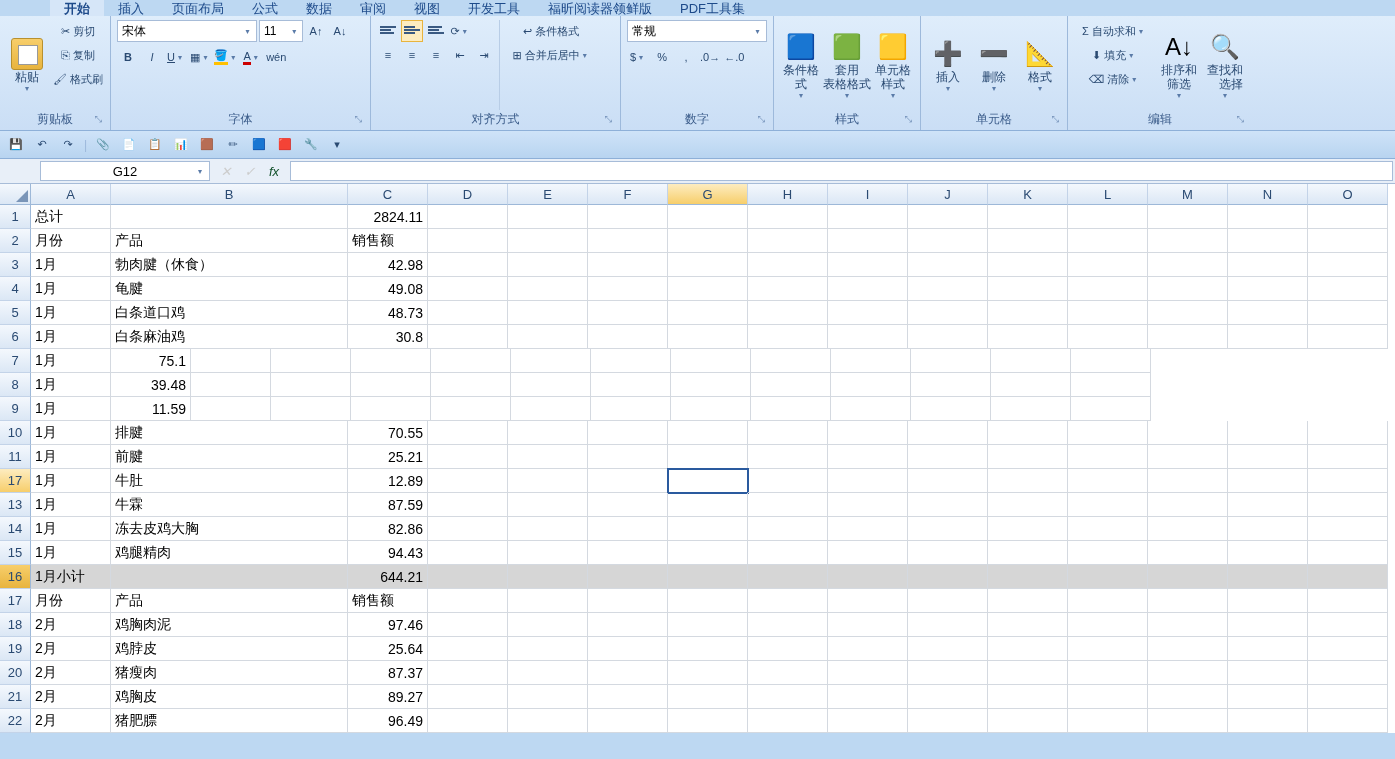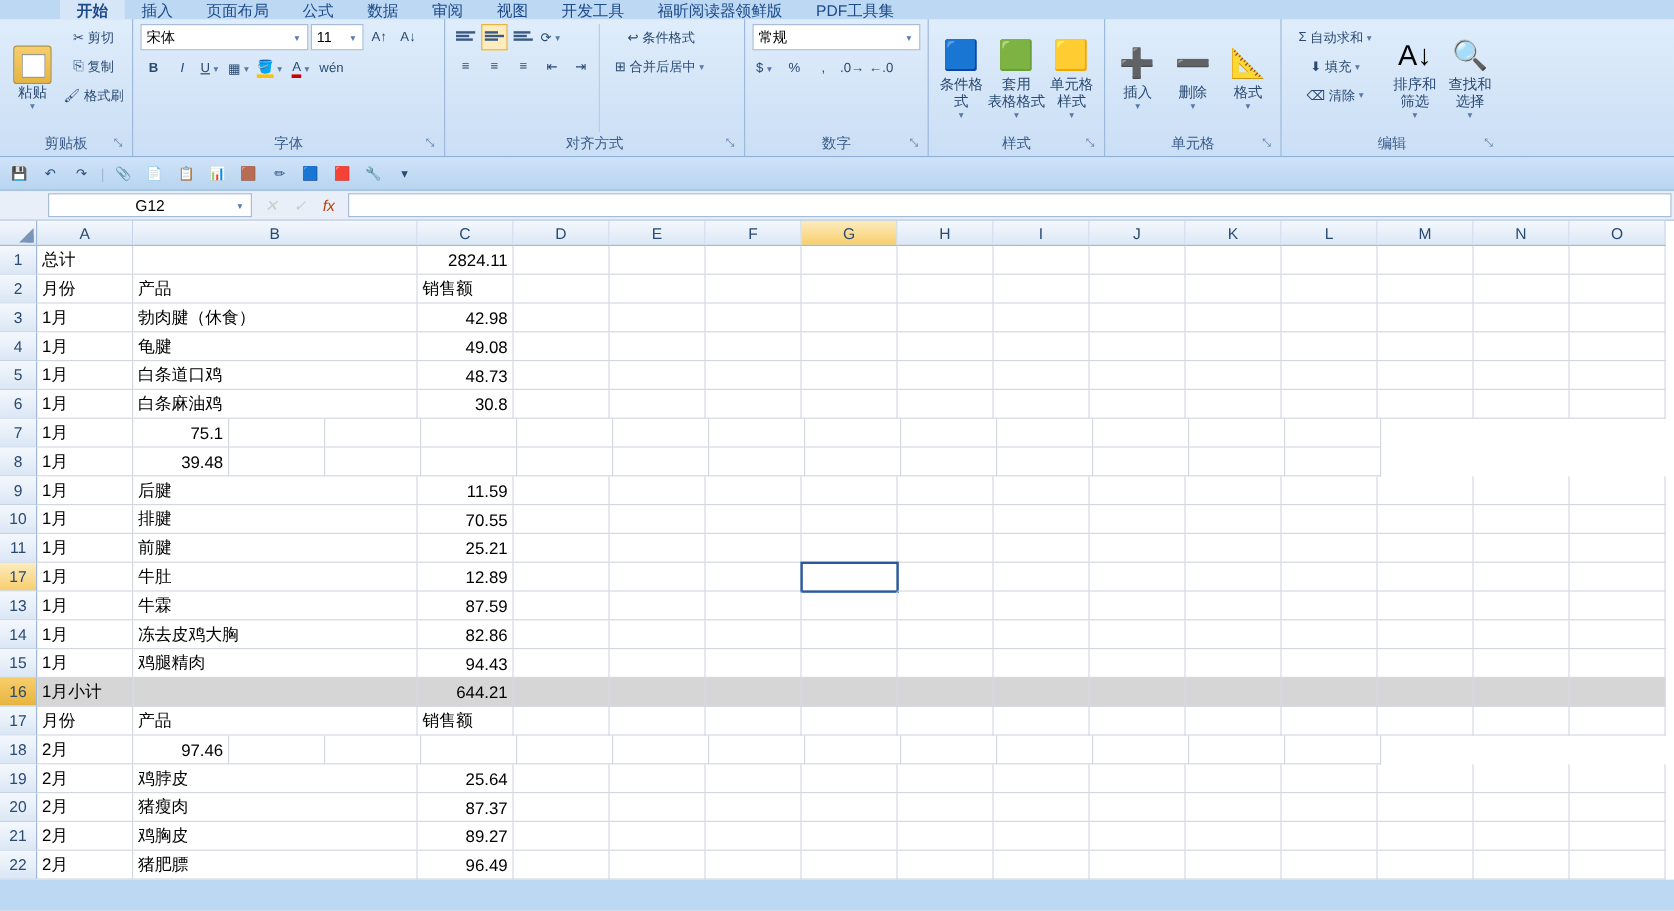--- a/index.html
+++ b/index.html
@@ -34,21 +34,21 @@
 
 .qat { background: linear-gradient(#cfe3f8,#b8d4f0); height: 28px; display: flex; align-items: center; padding: 0 6px; gap: 6px; border-bottom:1px solid #8eb0d8;}
 .qat .smallbtn{height:20px;min-width:20px;}
 
 
 .fbar { background: #e8eff8; height: 25px; display: flex; align-items: stretch; border-bottom: 1px solid #a7bcd8; }
 .namebox { width: 170px; background: #fff; border: 1px solid #a7bcd8; margin: 2px 0 2px 40px; display: flex; align-items: center; padding: 0 6px; justify-content: center; position:relative;}
 .namebox input{border:none;outline:none;text-align:center;width:100%;font-size:13px;font-family:inherit;}
 .namebox .dd{position:absolute;right:4px;}
 .fx-btns{display:flex;align-items:center;padding:0 4px;}
-.fx-btns span{width:24px;text-align:center;color:#c2410c;font-style:italic;font-size:13px;}
+.fx-btns span{width:24px;text-align:center;color:#14532d;font-style:italic;font-size:13px;}
 .formula-input { flex: 1; background: #fff; border: 1px solid #a7bcd8; margin: 2px 2px 2px 0;}
 
 
 .grid-wrap { background: #fff; position: relative; }
 .colheads { display: flex; height: 21px; }
 .corner { width: 31px; background: linear-gradient(#f4f8fd,#dbe7f5); border-right: 1px solid #9db8d8; border-bottom: 1px solid #9db8d8; position:relative;}
 .corner::after{content:"";position:absolute;right:2px;bottom:2px;border:6px solid transparent;border-right-color:#7a95b8;border-bottom-color:#7a95b8;}
 .colhead { background: linear-gradient(#f4f8fd,#dbe7f5); border-right: 1px solid #c3d3e8; border-bottom: 1px solid #9db8d8; text-align: center; line-height: 21px; color: #2a4a72; font-size: 13px;}
 .colhead.sel{background:linear-gradient(#fdecc0,#f7ce6b);}
 .rowhead { width: 31px; background: linear-gradient(#f4f8fd,#dbe7f5); border-right: 1px solid #9db8d8; border-bottom: 1px solid #c3d3e8; text-align: center; color: #2a4a72; font-size: 13px; display:flex;align-items:center;justify-content:center;}
@@ -251,21 +251,21 @@
         <div class="smallbtn" style="min-width:80px;"><span>⌫</span>&nbsp;<span>清除</span><span class="dd">▾</span></div>
       </div>
       <div class="bigbtn">
           <div class="icon">A↓</div>
           <div class="lbl" style="white-space:pre;">排序和
 筛选</div>
           <div class="dd">▾</div>
         </div>
       <div class="bigbtn">
           <div class="icon">🔍</div>
-          <div class="lbl" style="white-space:pre;">查找和
+          <div class="lbl" style="white-space:pre;text-align:right;">查找和
 选择</div>
           <div class="dd">▾</div>
         </div>
     </div>
     <div class="group-label">编辑</div>
   </div>
 </div>
 
 <div class="qat">
   <div class="smallbtn">💾</div>
@@ -455,21 +455,20 @@
         <div class="cell" style="width: 80px;"></div>
         <div class="cell" style="width: 80px;"></div>
         <div class="cell" style="width: 80px;"></div>
         <div class="cell" style="width: 80px;"></div>
         <div class="cell" style="width: 80px;"></div>
         <div class="cell" style="width: 80px;"></div>
       </div>
       <div class="gridrow">
         <div class="rowhead">9</div>
         <div class="cell" style="width: 80px;">1月</div>
-        <div class="cell" style="width: 237px;">后腱</div>
         <div class="cell num" style="width: 80px;">11.59</div>
         <div class="cell" style="width: 80px;"></div>
         <div class="cell" style="width: 80px;"></div>
         <div class="cell" style="width: 80px;"></div>
         <div class="cell" style="width: 80px;"></div>
         <div class="cell" style="width: 80px;"></div>
         <div class="cell" style="width: 80px;"></div>
         <div class="cell" style="width: 80px;"></div>
         <div class="cell" style="width: 80px;"></div>
         <div class="cell" style="width: 80px;"></div>
@@ -617,20 +616,21 @@
         <div class="cell" style="width: 80px;"></div>
         <div class="cell" style="width: 80px;"></div>
         <div class="cell" style="width: 80px;"></div>
         <div class="cell" style="width: 80px;"></div>
         <div class="cell" style="width: 80px;"></div>
         <div class="cell" style="width: 80px;"></div>
       </div>
       <div class="gridrow">
         <div class="rowhead">18</div>
         <div class="cell" style="width: 80px;">2月</div>
+        <div class="cell" style="width: 237px;">鸡胸肉泥</div>
         <div class="cell num" style="width: 80px;">97.46</div>
         <div class="cell" style="width: 80px;"></div>
         <div class="cell" style="width: 80px;"></div>
         <div class="cell" style="width: 80px;"></div>
         <div class="cell" style="width: 80px;"></div>
         <div class="cell" style="width: 80px;"></div>
         <div class="cell" style="width: 80px;"></div>
         <div class="cell" style="width: 80px;"></div>
         <div class="cell" style="width: 80px;"></div>
         <div class="cell" style="width: 80px;"></div>

